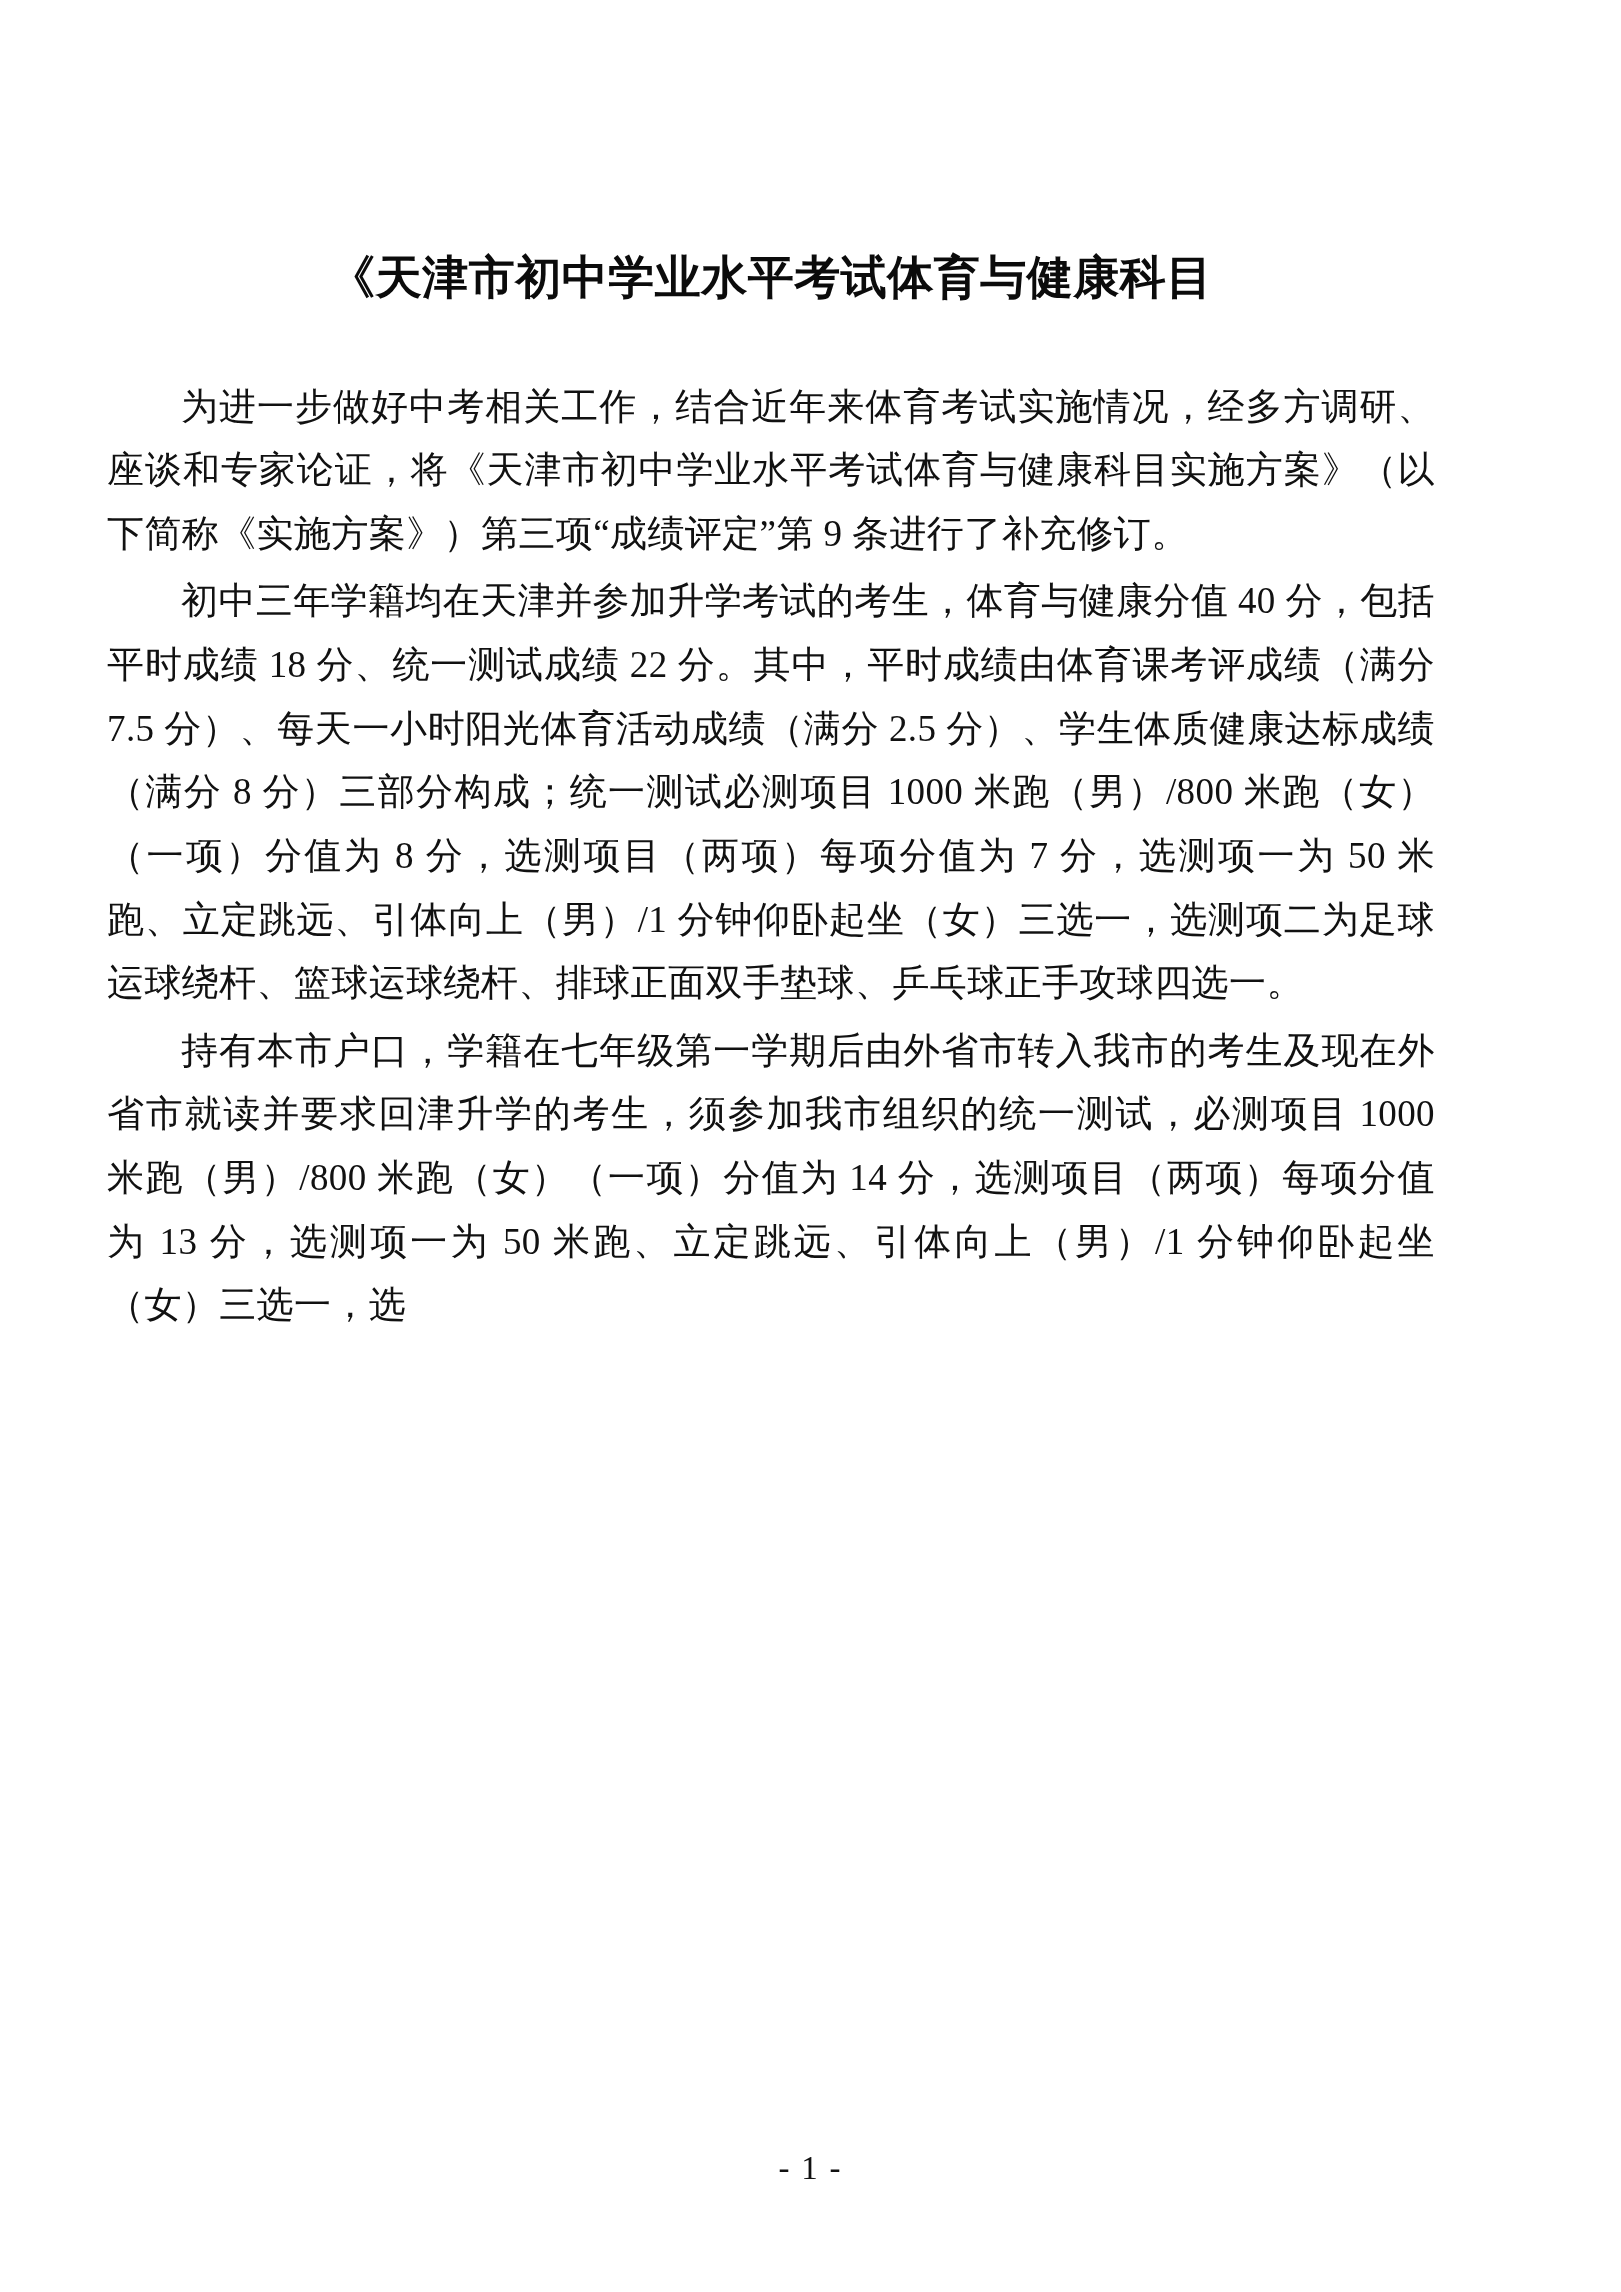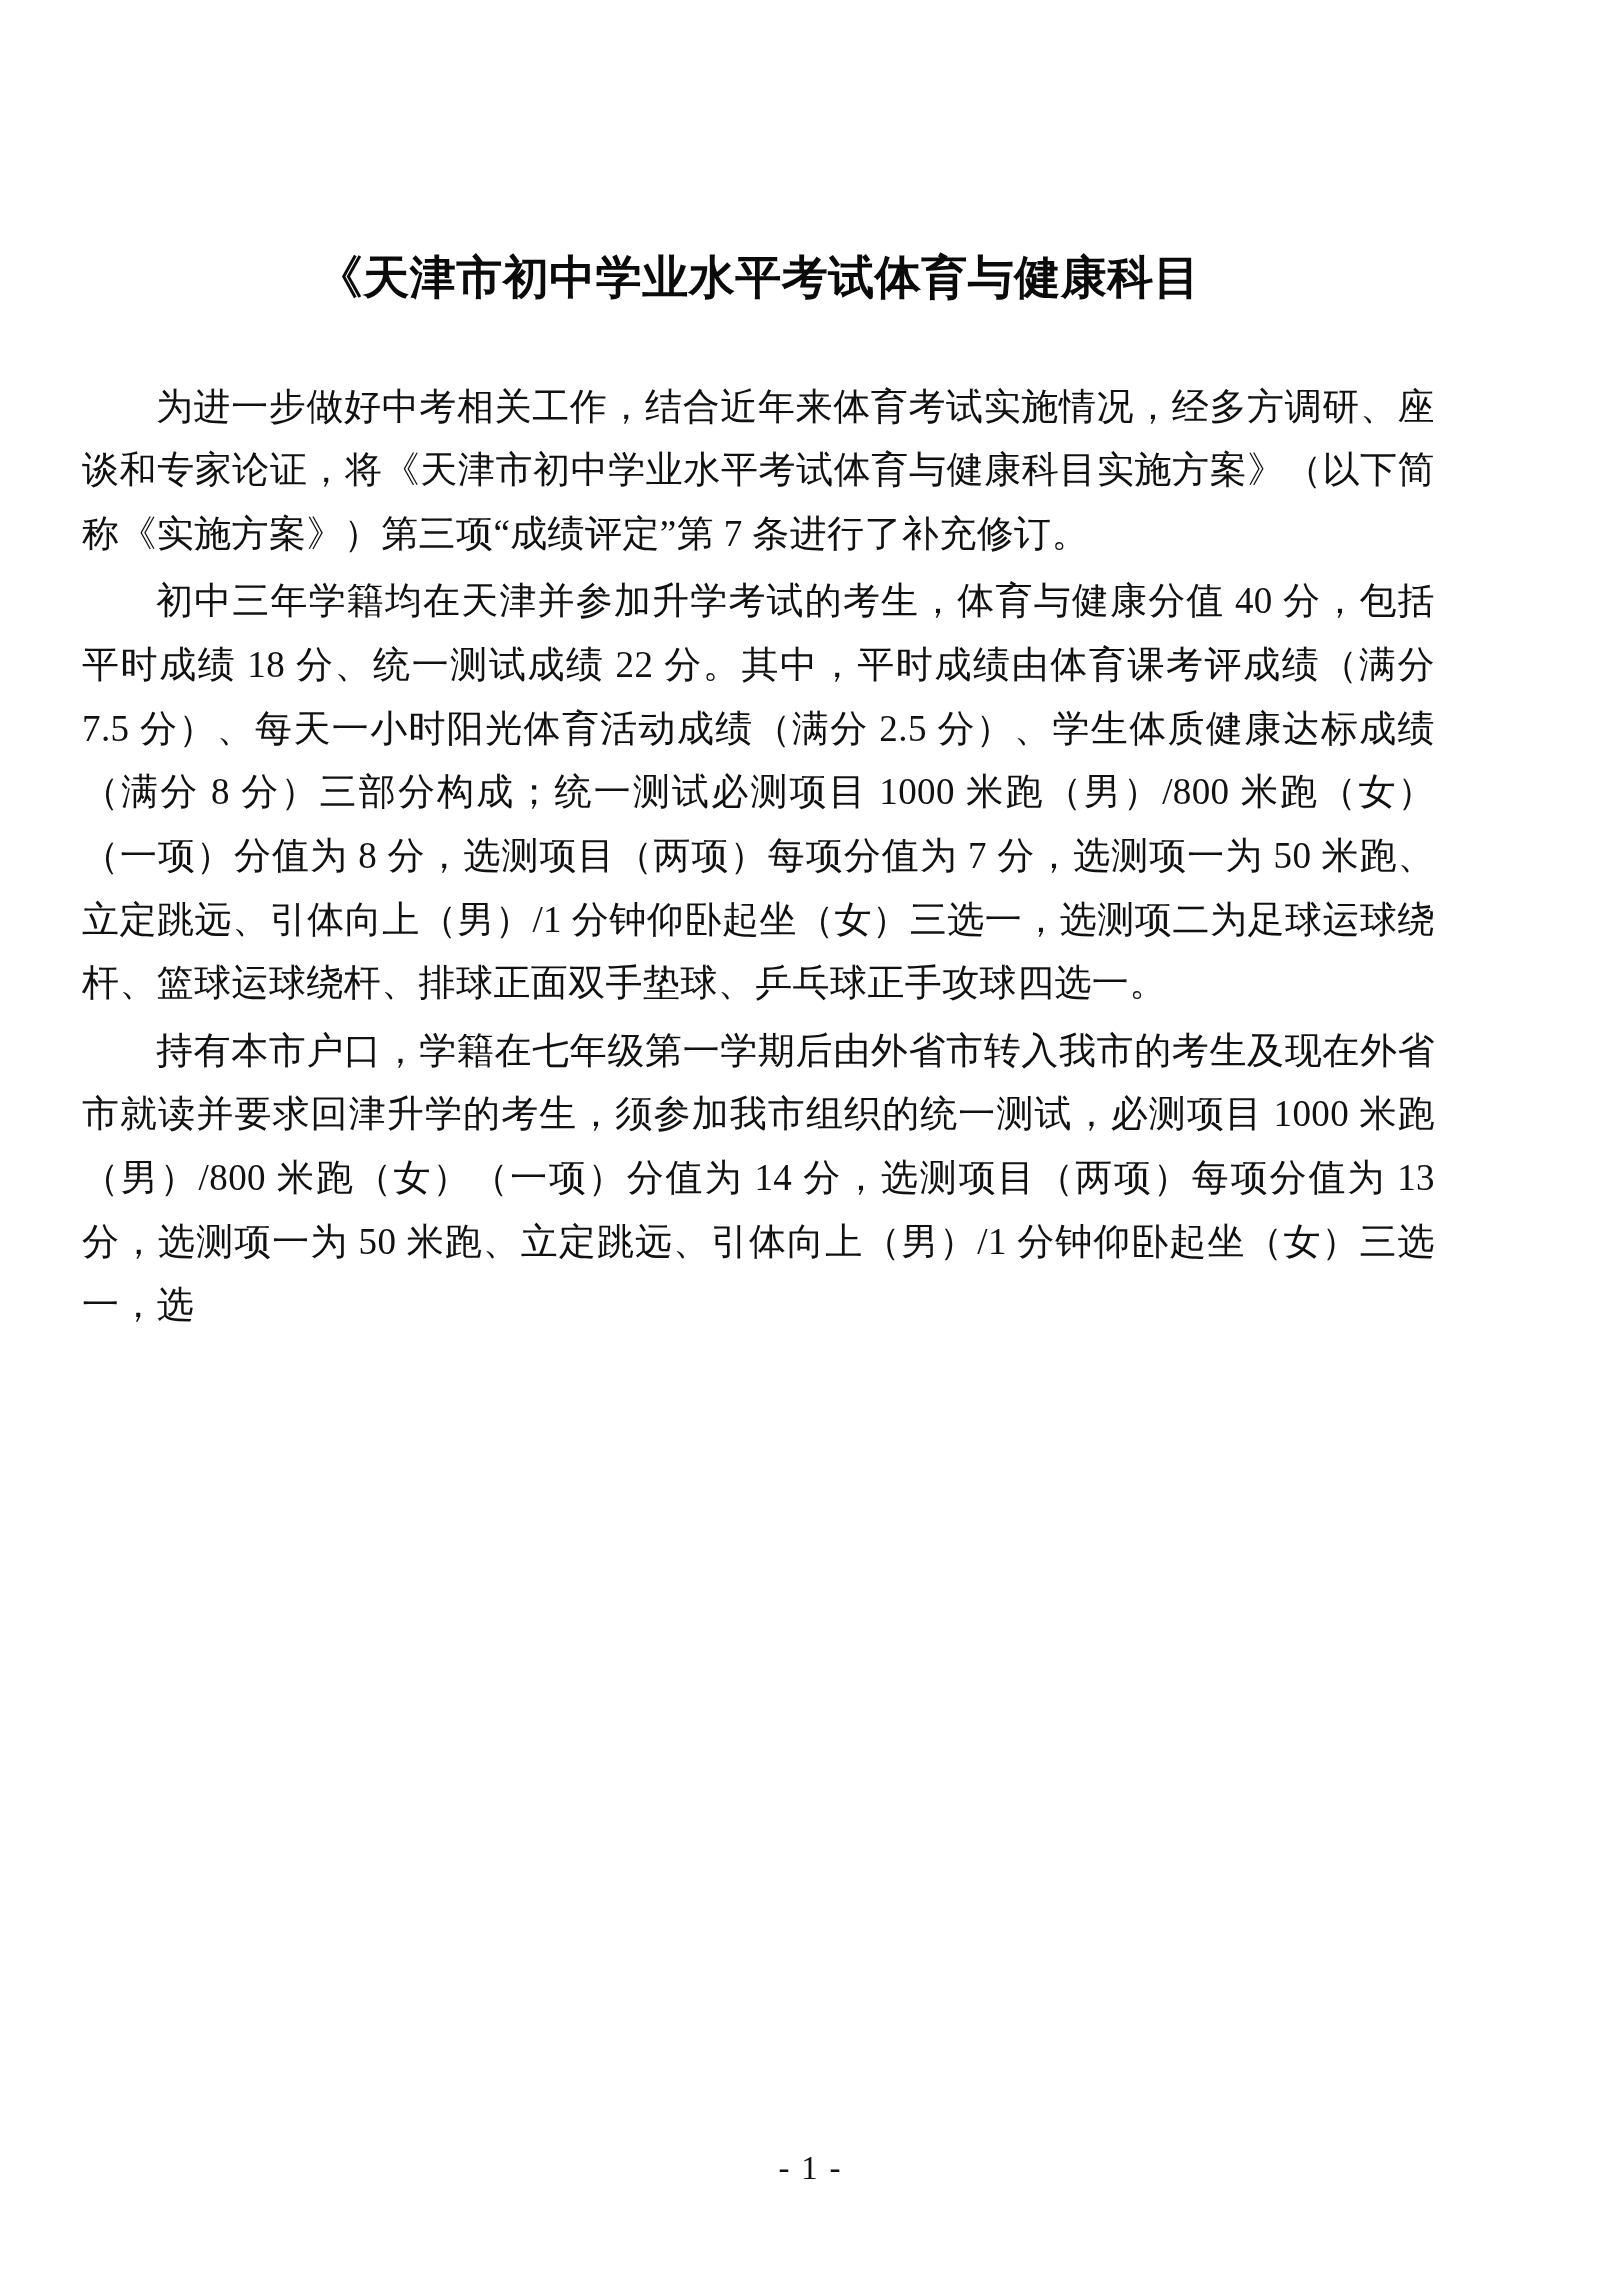--- a/index.html
+++ b/index.html
@@ -12,21 +12,21 @@
     height: 2293px;
     font-family: "Liberation Serif", "DejaVu Serif", serif;
     color: #111111;
     position: relative;
     overflow: hidden;
   }
   .page {
     box-sizing: border-box;
     width: 1621px;
     height: 2293px;
-    padding: 245px 186px 118px 82px;
+    padding: 245px 186px 118px 107px;
     position: relative;
   }
   .doc-title {
     text-align: center;
     font-size: 46px;
     font-weight: 700;
     line-height: 1.45;
     letter-spacing: 0.5px;
     margin: 0 0 63px 0;
     color: #0b0b0b;
@@ -64,21 +64,21 @@
 </style>
 </head>
 <body>
 
 <div class="page">
 
   <h1 class="doc-title">
     <span class="line">《天津市初中学业水平考试体育与健康科目</span>
   </h1>
 
-  <p class="para">为进一步做好中考相关工作，结合近年来体育考试实施情况，经多方调研、座谈和专家论证，将《天津市初中学业水平考试体育与健康科目实施方案》（以下简称《实施方案》）第三项“成绩评定”第 7 条进行了补充修订。</p>
+  <p class="para">为进一步做好中考相关工作，结合近年来体育考试实施情况，经多方调研、座谈和专家论证，将《天津市初中学业水平考试体育与健康科目实施方案》（以下简称《实施方案》）第三项“成绩评定”第 9 条进行了补充修订。</p>
 
 
   <p class="para">初中三年学籍均在天津并参加升学考试的考生，体育与健康分值 40 分，包括平时成绩 18 分、统一测试成绩 22 分。其中，平时成绩由体育课考评成绩（满分 7.5 分）、每天一小时阳光体育活动成绩（满分 2.5 分）、学生体质健康达标成绩（满分 8 分）三部分构成；统一测试必测项目 1000 米跑（男）/800 米跑（女）（一项）分值为 8 分，选测项目（两项）每项分值为 7 分，选测项一为 50 米跑、立定跳远、引体向上（男）/1 分钟仰卧起坐（女）三选一，选测项二为足球运球绕杆、篮球运球绕杆、排球正面双手垫球、乒乓球正手攻球四选一。</p>
 
   <p class="para">持有本市户口，学籍在七年级第一学期后由外省市转入我市的考生及现在外省市就读并要求回津升学的考生，须参加我市组织的统一测试，必测项目 1000 米跑（男）/800 米跑（女）（一项）分值为 14 分，选测项目（两项）每项分值为 13 分，选测项一为 50 米跑、立定跳远、引体向上（男）/1 分钟仰卧起坐（女）三选一，选</p>
 
   <div class="page-number">
     <span>-</span><span class="num">1</span><span>-</span>
   </div>
 

